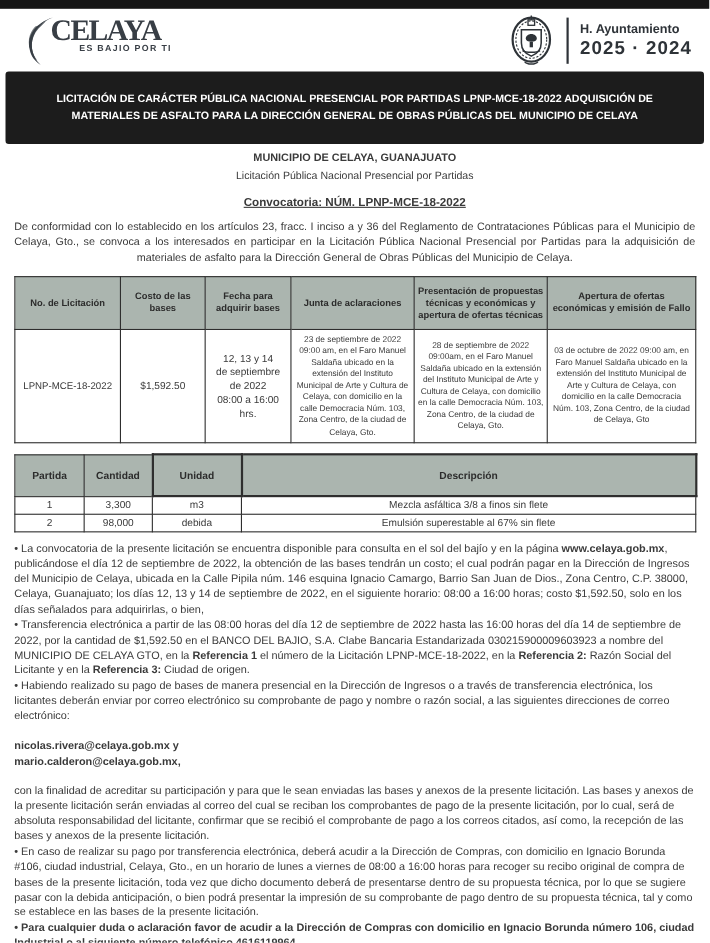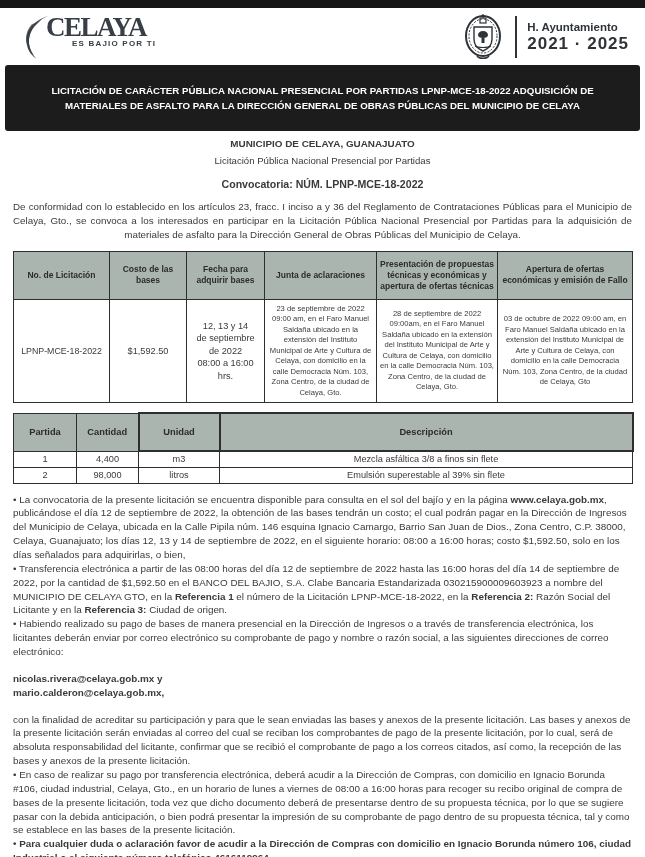--- a/index.html
+++ b/index.html
@@ -34,21 +34,21 @@
   .banner{
     margin:1px 5px 0;background:var(--banner-bg);color:#fff;border-radius:3px;
     text-align:center;font-weight:bold;font-size:9.7px;line-height:1.55;
     padding:18px 26px;
   }
   
   .intro{text-align:center;margin-top:7px;}
   .intro-l1{font-weight:bold;font-size:9.9px;margin:2px 0;}
   .intro-l2{font-size:9.6px;margin:6px 0;}
   .intro-l3{font-size:9.6px;margin:6px 0;}
-  .convocatoria{font-weight:bold;font-size:10.6px;margin:12px 0 10px;text-align:center;}
+  .convocatoria{font-weight:bold;font-size:10.6px;margin:12px 0 10px;text-align:center;text-decoration:underline;}
   .intro-par{
     font-size:9.8px;line-height:1.42;margin:2px 13px 0;
     text-align:justify;text-align-last:center;
   }
   
   table{border-collapse:collapse;table-layout:fixed;margin:9px 13px 0;width:619px;}
   th,td{border:1.6px solid var(--border-dark);padding:2px 3px;}
   th{background:var(--table-header-bg);color:#2c2c2c;font-weight:bold;}
   .t1 th{font-size:8.5px;height:48px;line-height:1.3;vertical-align:middle;text-align:center;}
   .t1 td{vertical-align:middle;text-align:center;}
@@ -94,21 +94,21 @@
       <rect x="19" y="6" width="6" height="5" fill="none" stroke="#2e3338" stroke-width="1.2"></rect>
       <path d="M22 2 v4 M20 4 h4" stroke="#2e3338" stroke-width="1.2"></path>
       <path d="M22 19 c-3 0 -5 2 -5 4 c0 2 2 3 5 3 c3 0 5 -1 5 -3 c0 -2 -2 -4 -5 -4 Z" fill="#2e3338"></path>
       <rect x="20.5" y="26" width="3" height="5" fill="#2e3338"></rect>
       <path d="M14 34 c3 2 13 2 16 0" fill="none" stroke="#2e3338" stroke-width="1.2"></path>
       <path d="M16 44 c2 3 10 3 12 0" fill="none" stroke="#2e3338" stroke-width="1.4"></path>
     </svg>
     <div class="badge-divider"></div>
     <div>
       <div class="badge-line1">H. Ayuntamiento</div>
-      <div class="badge-line2">2021 · 2025</div>
+      <div class="badge-line2">2025 · 2024</div>
     </div>
   </div>
 </div>
 
 <div class="banner">LICITACIÓN DE CARÁCTER PÚBLICA NACIONAL PRESENCIAL POR PARTIDAS LPNP-MCE-18-2022 ADQUISICIÓN DE MATERIALES DE ASFALTO PARA LA DIRECCIÓN GENERAL DE OBRAS PÚBLICAS DEL MUNICIPIO DE CELAYA</div>
 
 <div class="intro">
   <div class="intro-l1">MUNICIPIO DE CELAYA, GUANAJUATO</div>
   <div class="intro-l3">Licitación Pública Nacional Presencial por Partidas</div>
   <div class="convocatoria">Convocatoria: NÚM. LPNP-MCE-18-2022</div>
@@ -160,29 +160,29 @@
     <tr>
       <th>Partida</th>
       <th>Cantidad</th>
       <th class="thick">Unidad</th>
       <th class="thick">Descripción</th>
     </tr>
   </thead>
   <tbody>
     <tr>
       <td>1</td>
-      <td>4,400</td>
+      <td>3,300</td>
       <td>m3</td>
       <td>Mezcla asfáltica 3/8 a finos sin flete</td>
     </tr>
     <tr>
       <td>2</td>
       <td>98,000</td>
-      <td>litros</td>
-      <td>Emulsión superestable al 39% sin flete</td>
+      <td>debida</td>
+      <td>Emulsión superestable al 67% sin flete</td>
     </tr>
   </tbody>
 </table>
 
 <div class="bodytext">
   <p><span>• La convocatoria de la presente licitación se encuentra disponible para consulta en el sol del bajío y en la página </span><span class="b">www.celaya.gob.mx</span><span>, publicándose el día 12 de septiembre de 2022, la obtención de las bases tendrán un costo; el cual podrán pagar en la Dirección de Ingresos del Municipio de Celaya, ubicada en la Calle Pipila núm. 146 esquina Ignacio Camargo, Barrio San Juan de Dios., Zona Centro, C.P. 38000, Celaya, Guanajuato; los días 12, 13 y 14 de septiembre de 2022, en el siguiente horario: 08:00 a 16:00 horas; costo $1,592.50, solo en los días señalados para adquirirlas, o bien,</span></p>
   <p><span>• Transferencia electrónica a partir de las 08:00 horas del día 12 de septiembre de 2022 hasta las 16:00 horas del día 14 de septiembre de 2022, por la cantidad de $1,592.50 en el BANCO DEL BAJIO, S.A. Clabe Bancaria Estandarizada 030215900009603923 a nombre del MUNICIPIO DE CELAYA GTO, en la </span><span class="b">Referencia 1</span><span> el número de la Licitación LPNP-MCE-18-2022, en la </span><span class="b">Referencia 2:</span><span> Razón Social del Licitante y en la </span><span class="b">Referencia 3:</span><span> Ciudad de origen.</span></p>
   <p>• Habiendo realizado su pago de bases de manera presencial en la Dirección de Ingresos o a través de transferencia electrónica, los licitantes deberán enviar por correo electrónico su comprobante de pago y nombre o razón social, a las siguientes direcciones de correo electrónico:</p>
   <div class="emails">
     <div>nicolas.rivera@celaya.gob.mx y</div>

